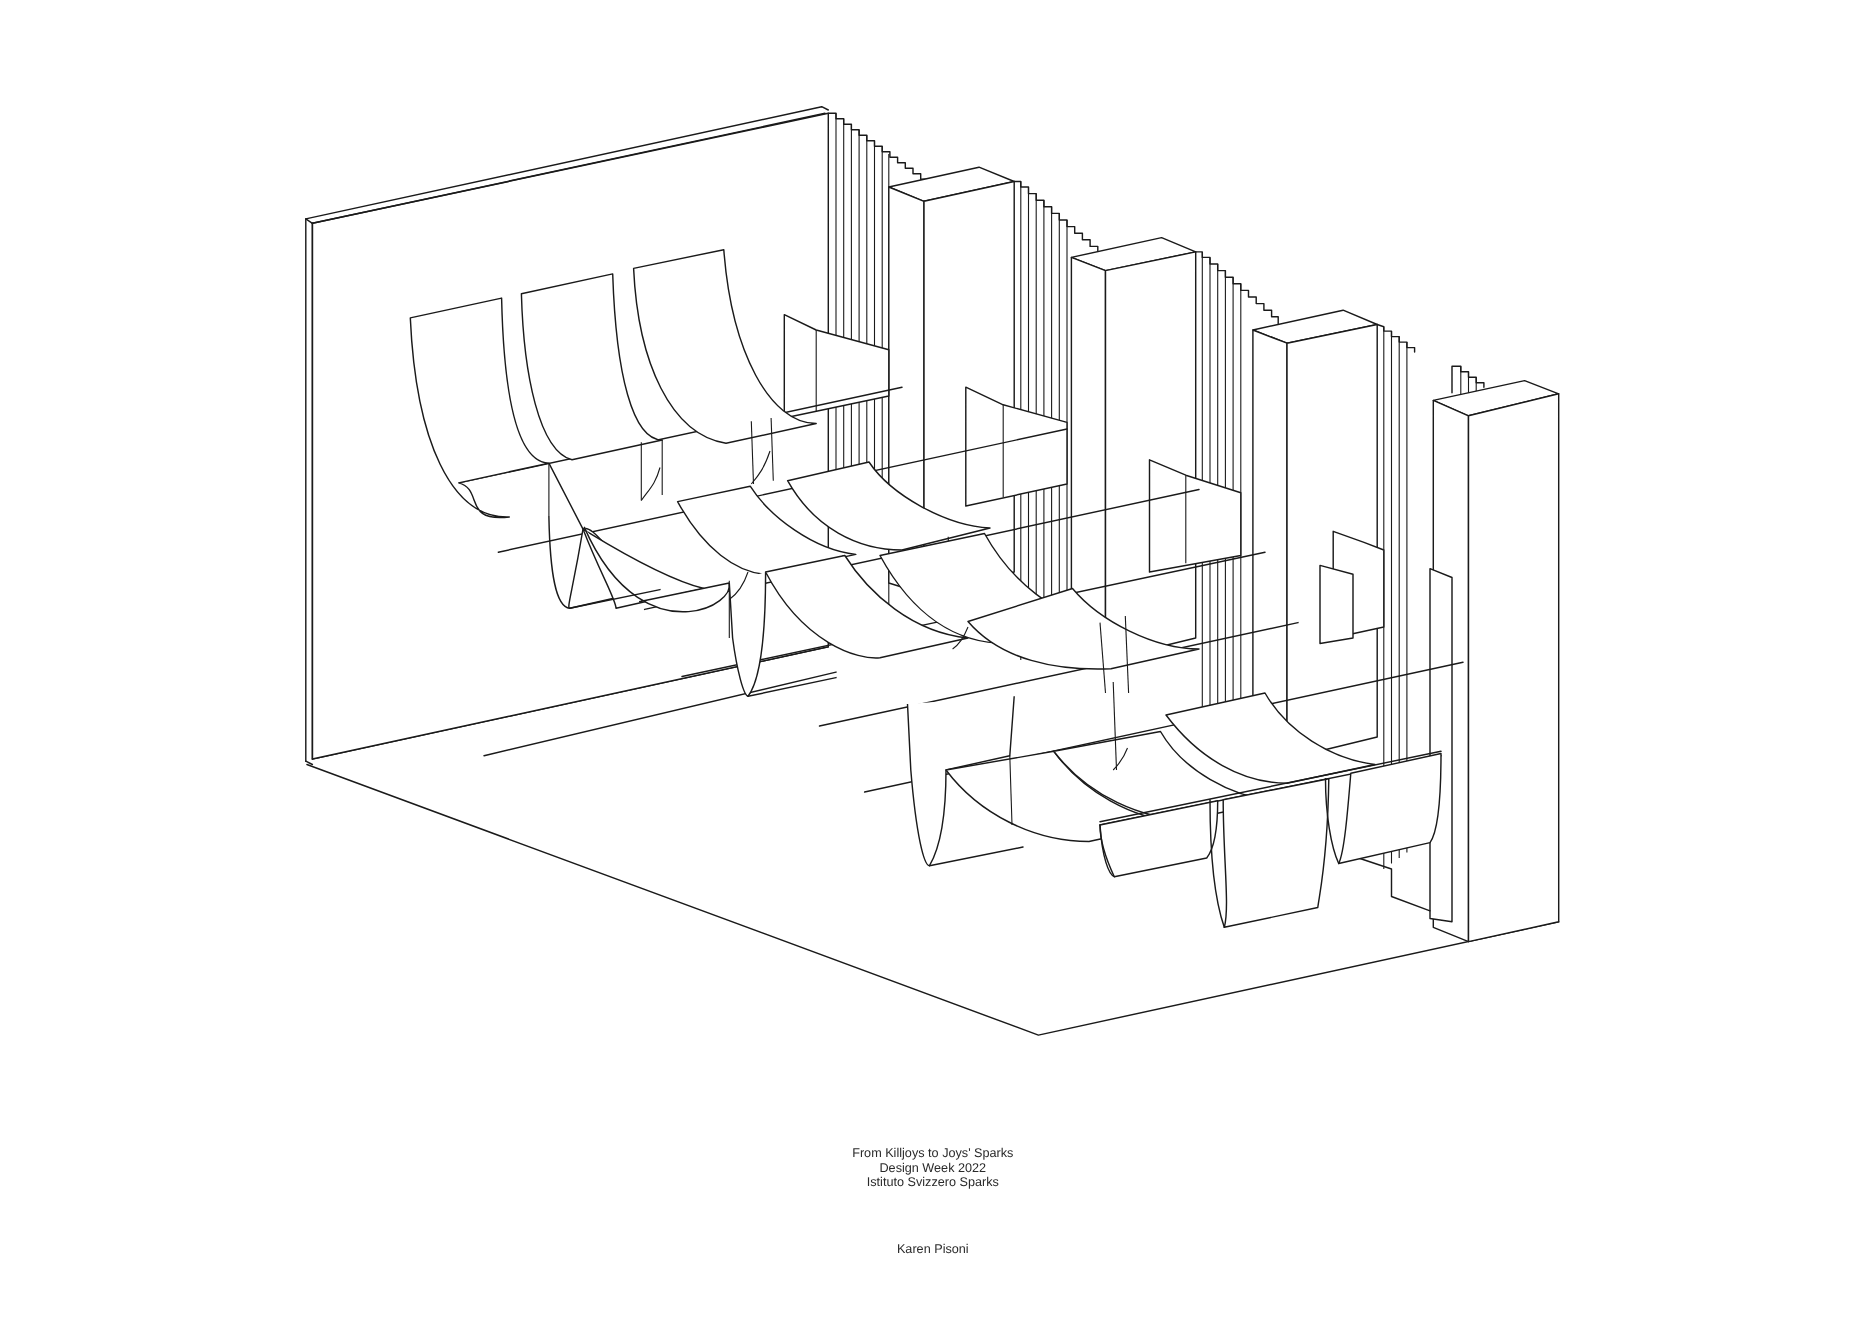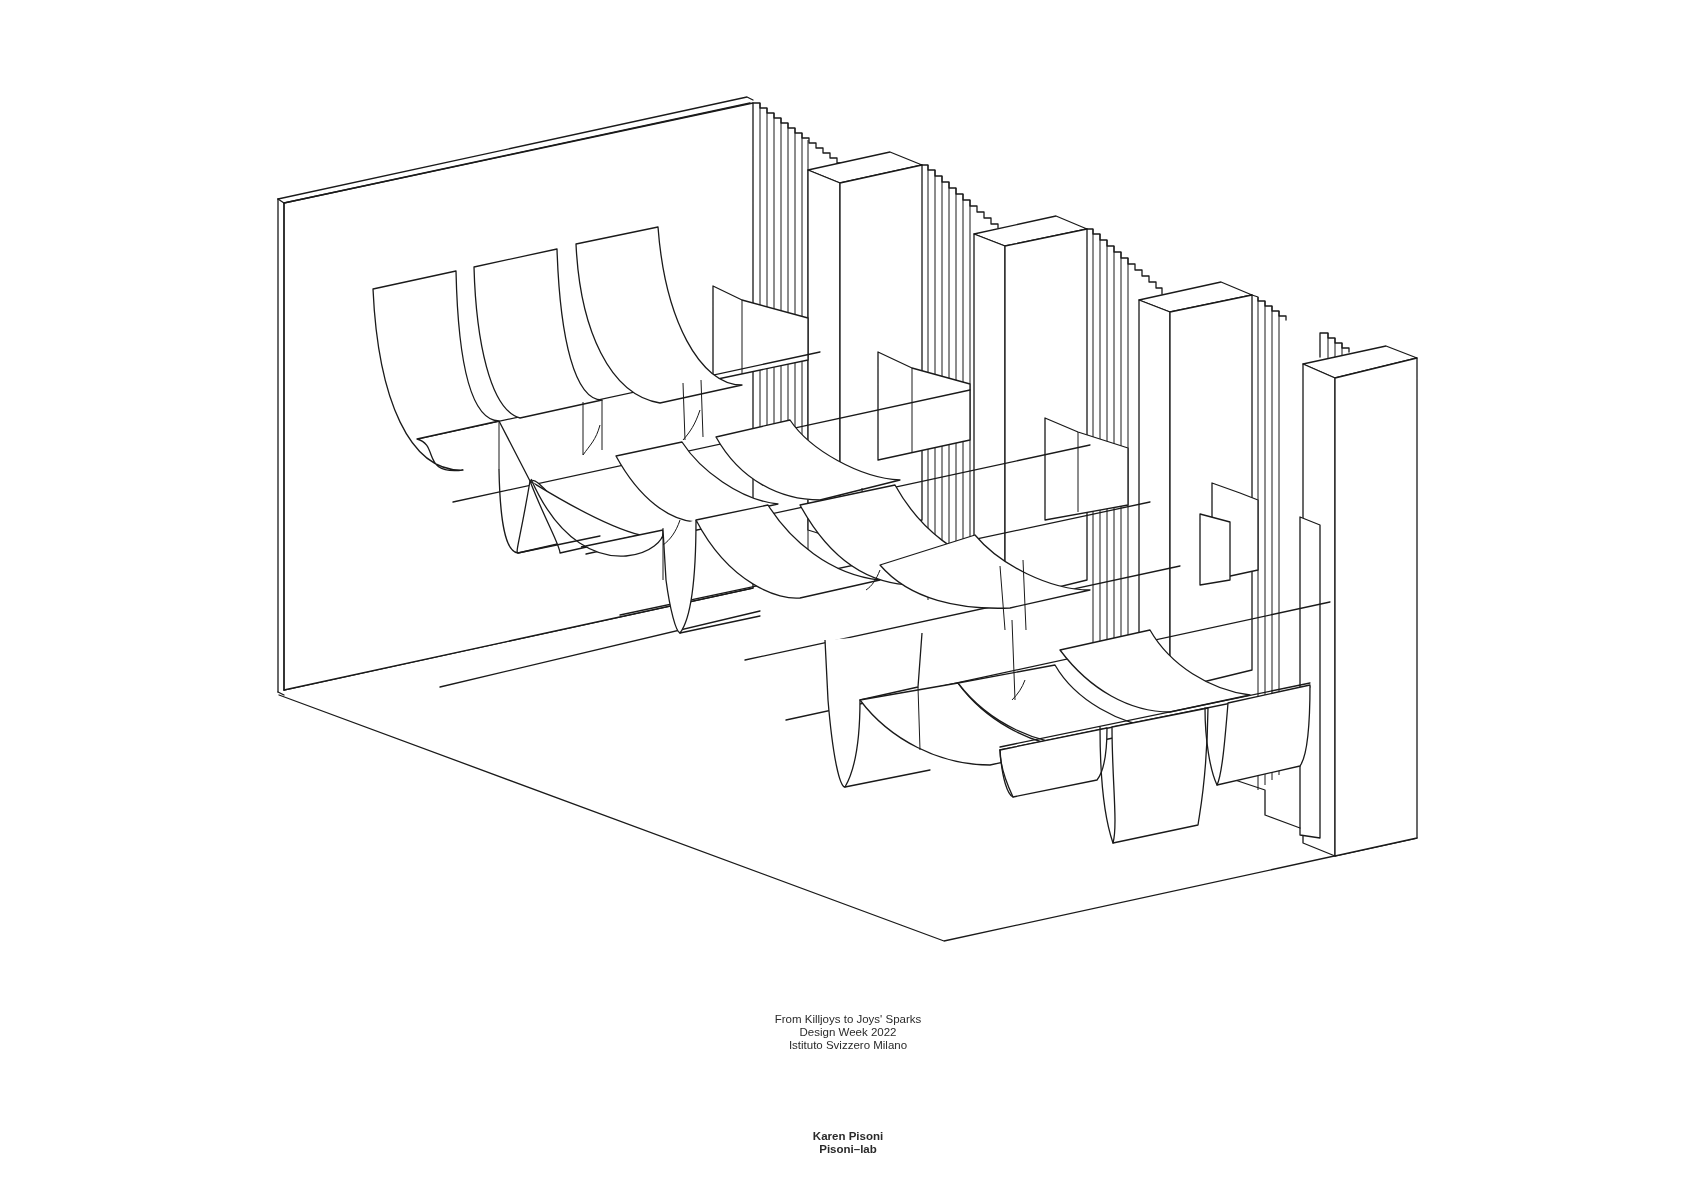--- a/index.html
+++ b/index.html
@@ -6,22 +6,22 @@
     body { width: 1696px; height: 1200px; position: relative; overflow: hidden; }
     #drawing { position: absolute; left: 0; top: 0; width: 1696px; height: 1200px; }
     #drawing .ln { fill: none; stroke: #1a1a1a; stroke-width: 1.3; stroke-linejoin: round; stroke-linecap: round; }
     #drawing .fill { fill: #ffffff; stroke: #1a1a1a; stroke-width: 1.3; stroke-linejoin: round; }
     #drawing .thin { fill: none; stroke: #1a1a1a; stroke-width: 1; }
     .caption {
       position: absolute; left: 0; width: 1696px; text-align: center;
       font-family: "Liberation Sans", sans-serif; font-size: 11.5px; line-height: 13px; color: #2a2a2a;
     }
     .caption div { margin: 0; }
-    #caption-project { top: 1013px; }
-    #caption-author { top: 1130px; font-weight: bold; }
+    #caption-project { top: 1043px; }
+    #caption-author { top: 1130px; }
   </style>
 </head>
 <body>
 
 <svg id="drawing" viewBox="0 0 1696 1200" xmlns="http://www.w3.org/2000/svg">
 
   <g>
     <polyline class="ln" points="279,695 944,941 1417,838"></polyline>
     <line class="ln" x1="284" y1="690" x2="753" y2="588"></line>
   </g>
@@ -187,19 +187,18 @@
     <path class="thin" d="M683,440 C690,432 695,425 700,410"></path>
     <path class="thin" d="M663,545 C670,540 676,532 680,520"></path>
     <path class="thin" d="M866,590 C872,586 876,580 880,570"></path>
     <path class="thin" d="M1012,700 C1018,694 1022,688 1025,680"></path>
   </g>
 </svg>
 
 <div id="caption-project" class="caption">
   <div>From Killjoys to Joys' Sparks</div>
   <div>Design Week 2022</div>
-  <div>Istituto Svizzero Milano</div>
+  <div>Istituto Svizzero Sparks</div>
 </div>
 
 <div id="caption-author" class="caption">
   <div>Karen Pisoni</div>
-  <div>Pisoni–lab</div>
 </div>
 
 </body></html>

